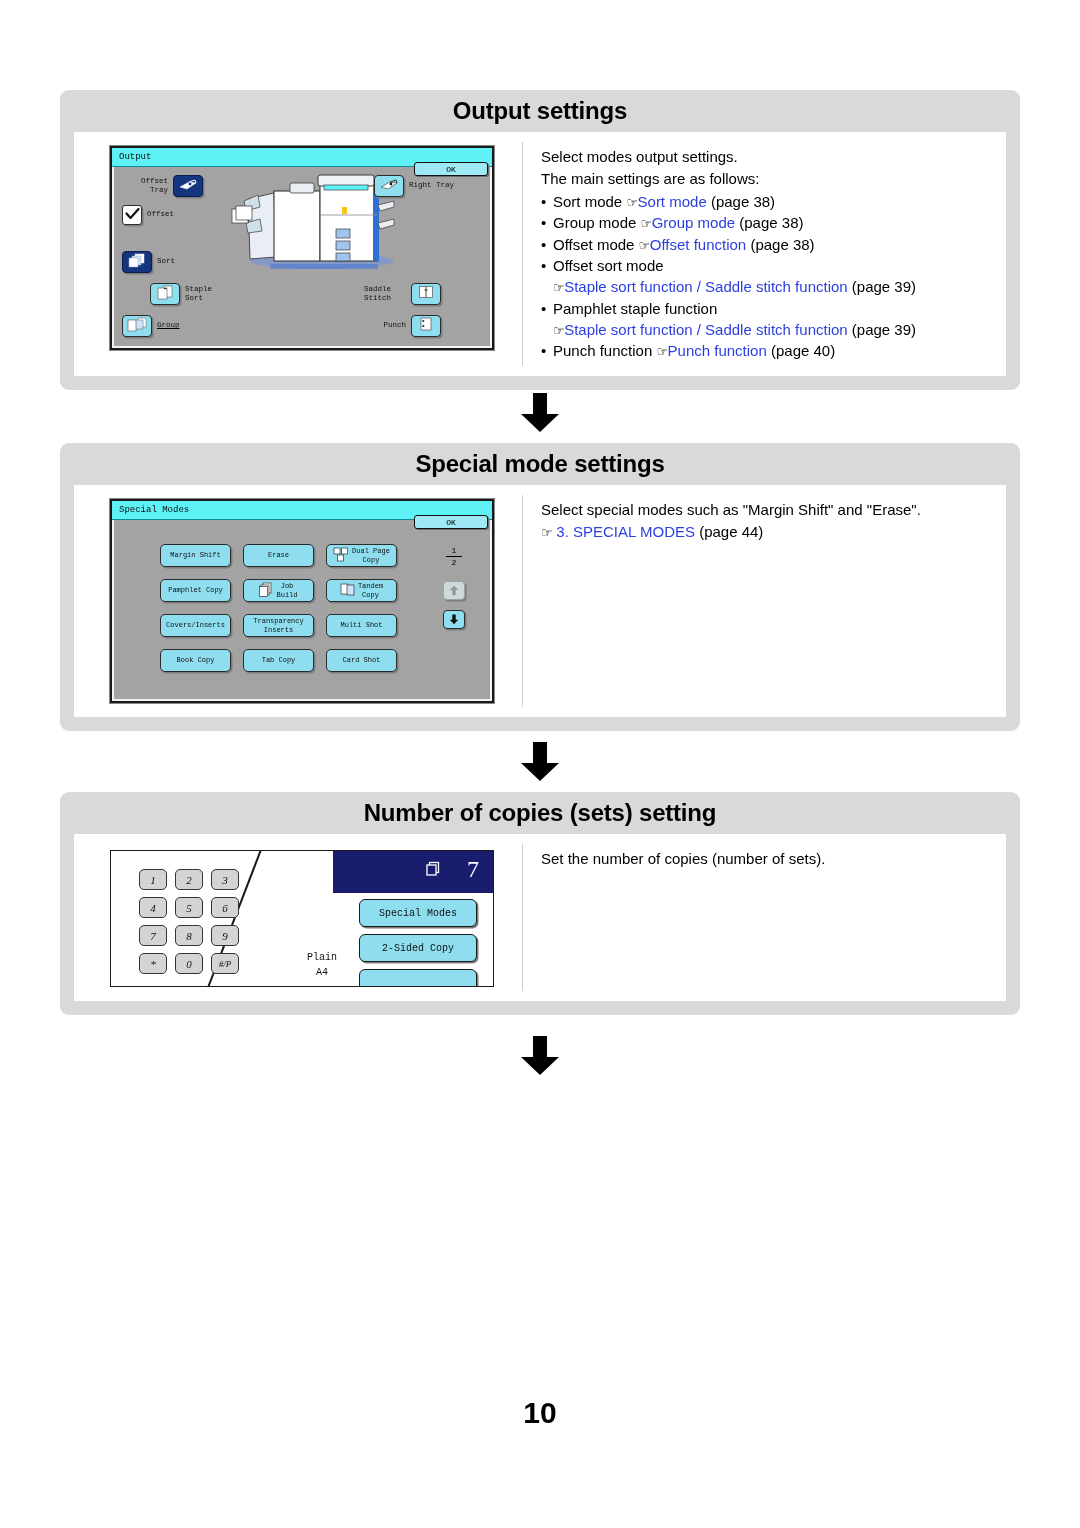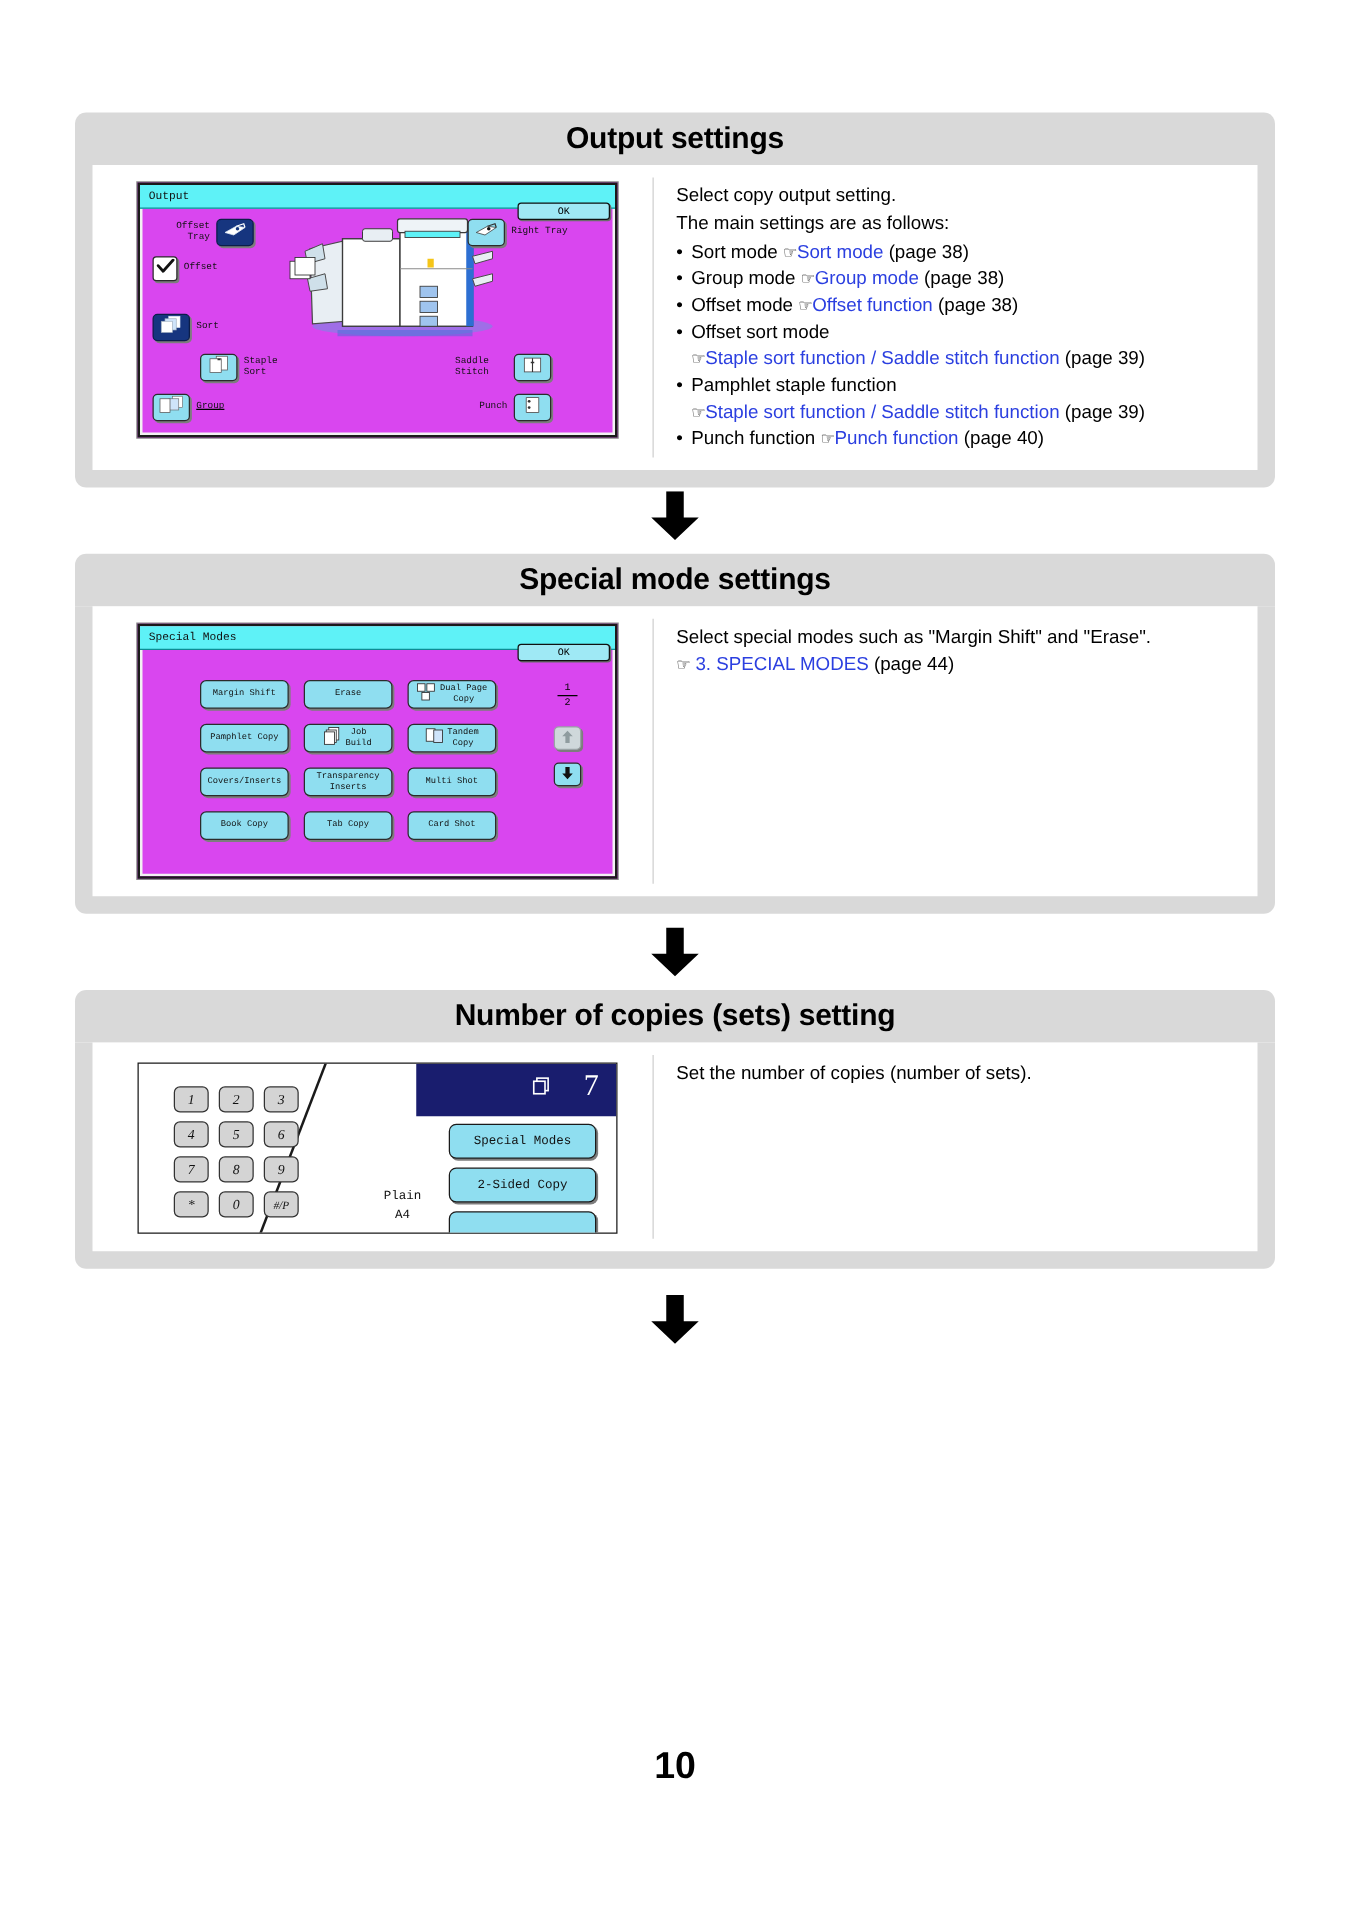--- a/index.html
+++ b/index.html
@@ -51,21 +51,21 @@
   .hand { font-family: "DejaVu Sans", sans-serif; font-size: 13px; letter-spacing: -0.5px; }
 
   
   .arrow { position: absolute; left: 50%; transform: translateX(-50%); }
   .arrow svg { display: block; }
 
   
   .lcd {
     width: 384px;
     border: 2px solid #1a1a1a;
-    background: #d946ef;
+    background: #a3a3a3;
     box-shadow: inset 0 0 0 2px #f2f2f2, 0 0 0 1px #888;
     position: relative;
   }
   .lcd-titlebar {
     background: #5ef2f7;
     height: 19px;
     display: flex; align-items: center;
     padding: 0 4px 0 7px;
     border-bottom: 1px solid #0d8d94;
     justify-content: space-between;
@@ -275,21 +275,21 @@
                     <svg width="20" height="15" viewBox="0 0 20 15">
                       <rect x="8" y="1" width="9" height="9" fill="#ffffff" stroke="#dce9f7" stroke-width=".5"></rect>
                       <rect x="5" y="3" width="9" height="9" fill="#cfe4fa" stroke="#9ab" stroke-width=".5"></rect>
                       <rect x="2" y="5" width="9" height="9" fill="#ffffff" stroke="#9ab" stroke-width=".5"></rect>
                     </svg>
                   </span>
                 </div>
                 <div class="lbl">Sort</div>
               </div>
 
-              <div class="abs row" style="left:24px; top:116px;padding-left:24px;">
+              <div class="abs row" style="left:14px; top:116px;padding-left:24px;">
                 <div class="btn-sq">
                   <span>
                     <svg width="20" height="15" viewBox="0 0 20 15">
                       <rect x="8" y="1" width="9" height="11" fill="#ffffff" stroke="#555" stroke-width=".6"></rect>
                       <rect x="3" y="3" width="9" height="11" fill="#ffffff" stroke="#555" stroke-width=".6"></rect>
                       <path d="M9 3.5 L11.5 3.5" stroke="#333" stroke-width="1.3"></path>
                     </svg>
                   </span>
                 </div>
                 <div class="lbl">Staple<br>Sort</div>
@@ -349,21 +349,21 @@
 
             </div>
           </div>
 
         </div>
 
         <div class="pane-div"></div>
 
         <div class="pane-right">
           <div class="desc">
-            <p>Select copy output setting.</p>
+            <p>Select modes output settings.</p>
             <p>The main settings are as follows:</p>
 
             <div class="bullet">
               <span class="dot">•</span>
               <span>
                 <span>Sort mode </span><span class="hand">☞</span><span class="lnk">Sort mode</span><span> (page 38)</span>
               </span>
             </div>
 
             <div class="bullet">

